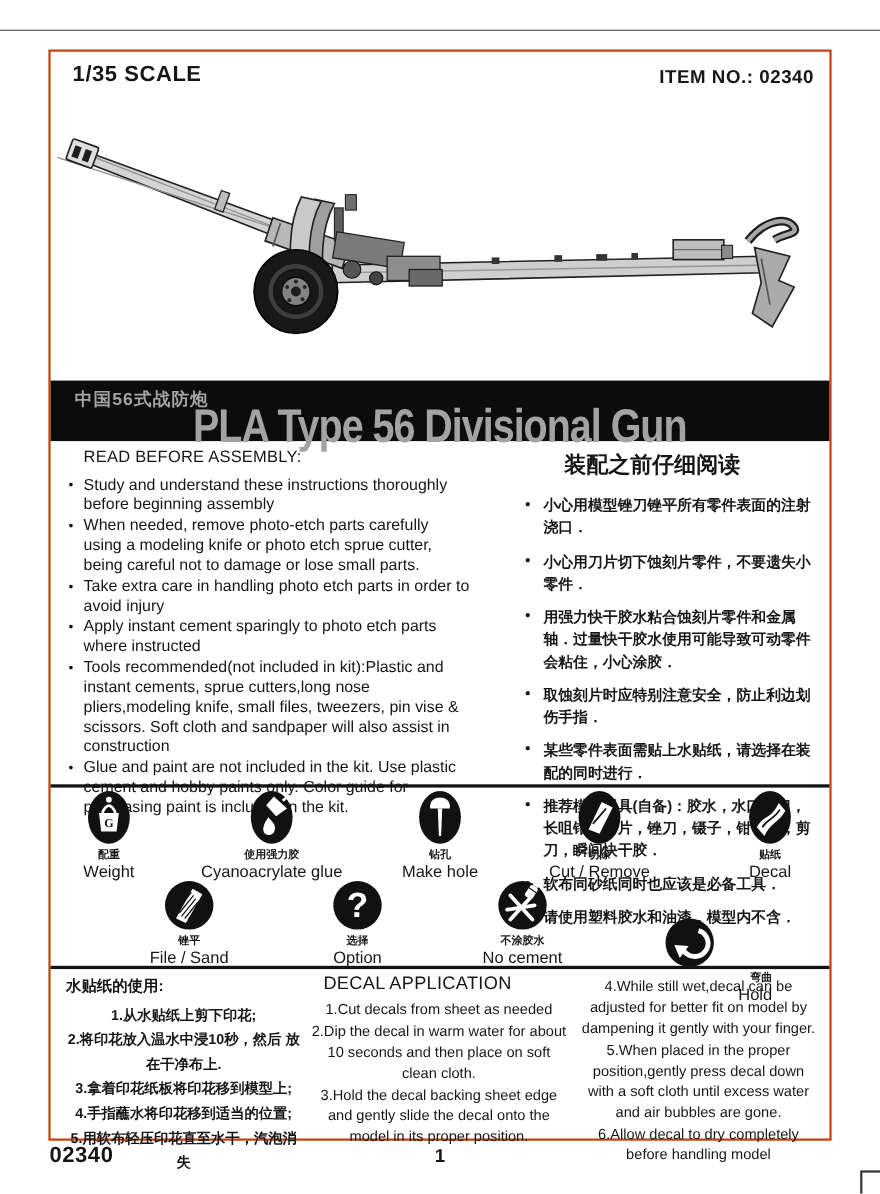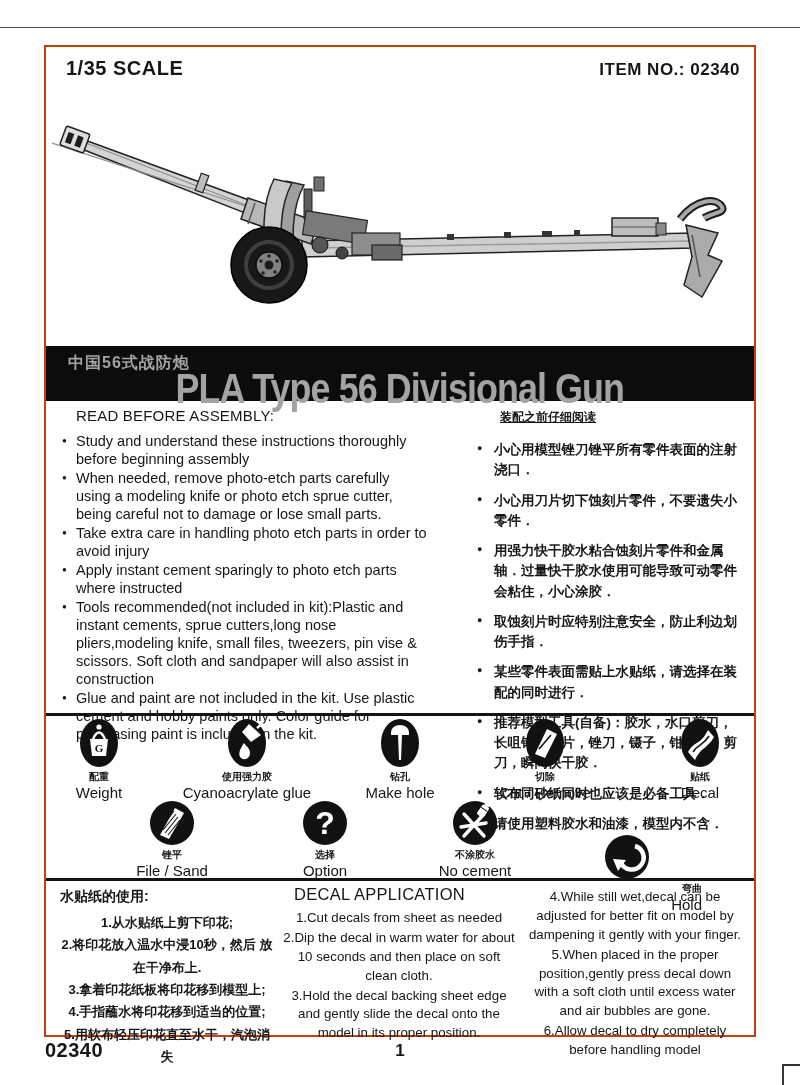--- a/index.html
+++ b/index.html
@@ -25,21 +25,21 @@
   .title-zh{position:absolute;left:22px;top:7px;font-size:16px;font-weight:bold;letter-spacing:1px;}
   .title-en{position:absolute;left:0;right:0;top:21px;text-align:center;
     font-size:39px;font-weight:bold;letter-spacing:-1px;white-space:nowrap;}
   .title-en span{display:inline-block;transform:scale(.92,1.1);transform-origin:50% 50%;}
 
   
   .cols{left:16px;top:360px;width:678px;display:flex;gap:27px;}
   .col-en{width:366px;flex:none;}
   .col-zh{flex:1;padding-left:22px;}
   .rb-head-en{font-size:15px;margin:0 0 9px 14px;letter-spacing:.2px;}
-  .rb-head-zh{font-size:12px;font-weight:bold;margin:2px 0 14px 23px;text-decoration:underline;}
+  .rb-head-zh{font-size:20px;font-weight:bold;margin:2px 0 14px 36px;}
   ul.blist{list-style:none;margin:0;padding:0;}
   .en-b li{position:relative;padding-left:14px;font-size:14.5px;line-height:1.24;margin-bottom:1px;}
   .en-b li::before{content:"●";position:absolute;left:0;top:3px;font-size:8px;}
   .zh-b li{position:relative;padding-left:17px;font-size:13.5px;font-weight:bold;line-height:1.5;margin-bottom:10px;}
   .zh-b li::before{content:"●";position:absolute;left:0;top:2px;font-size:9px;}
 
   
   .rule1{left:0;top:666px;width:708px;height:3px;background:#141414;}
   .rule2{left:0;top:831px;width:708px;height:3px;background:#141414;}
 

